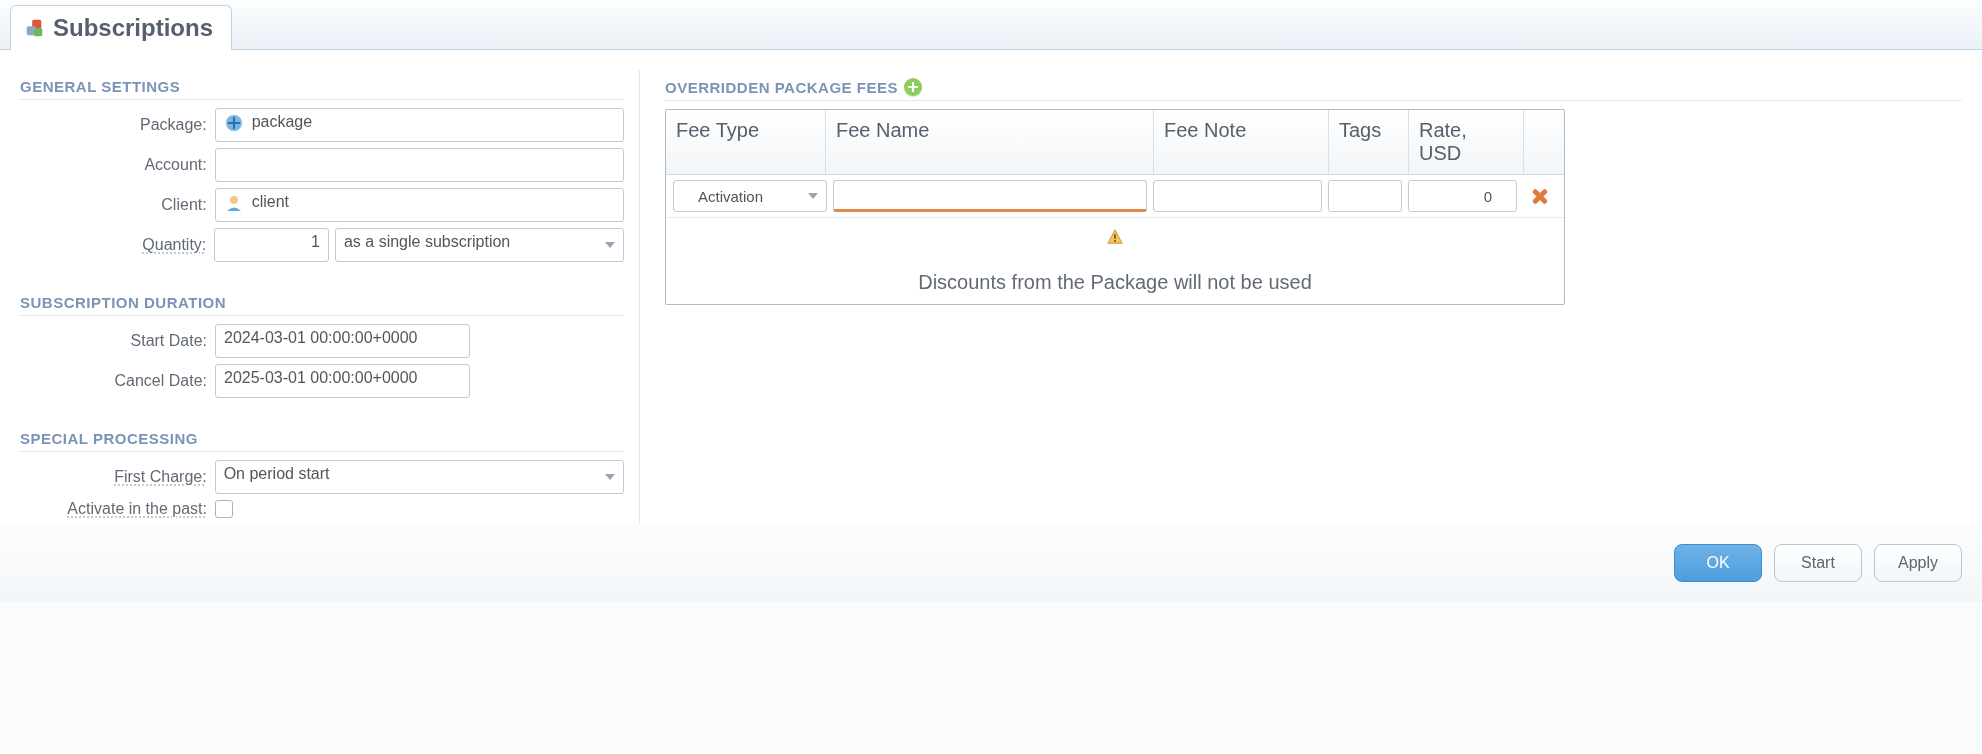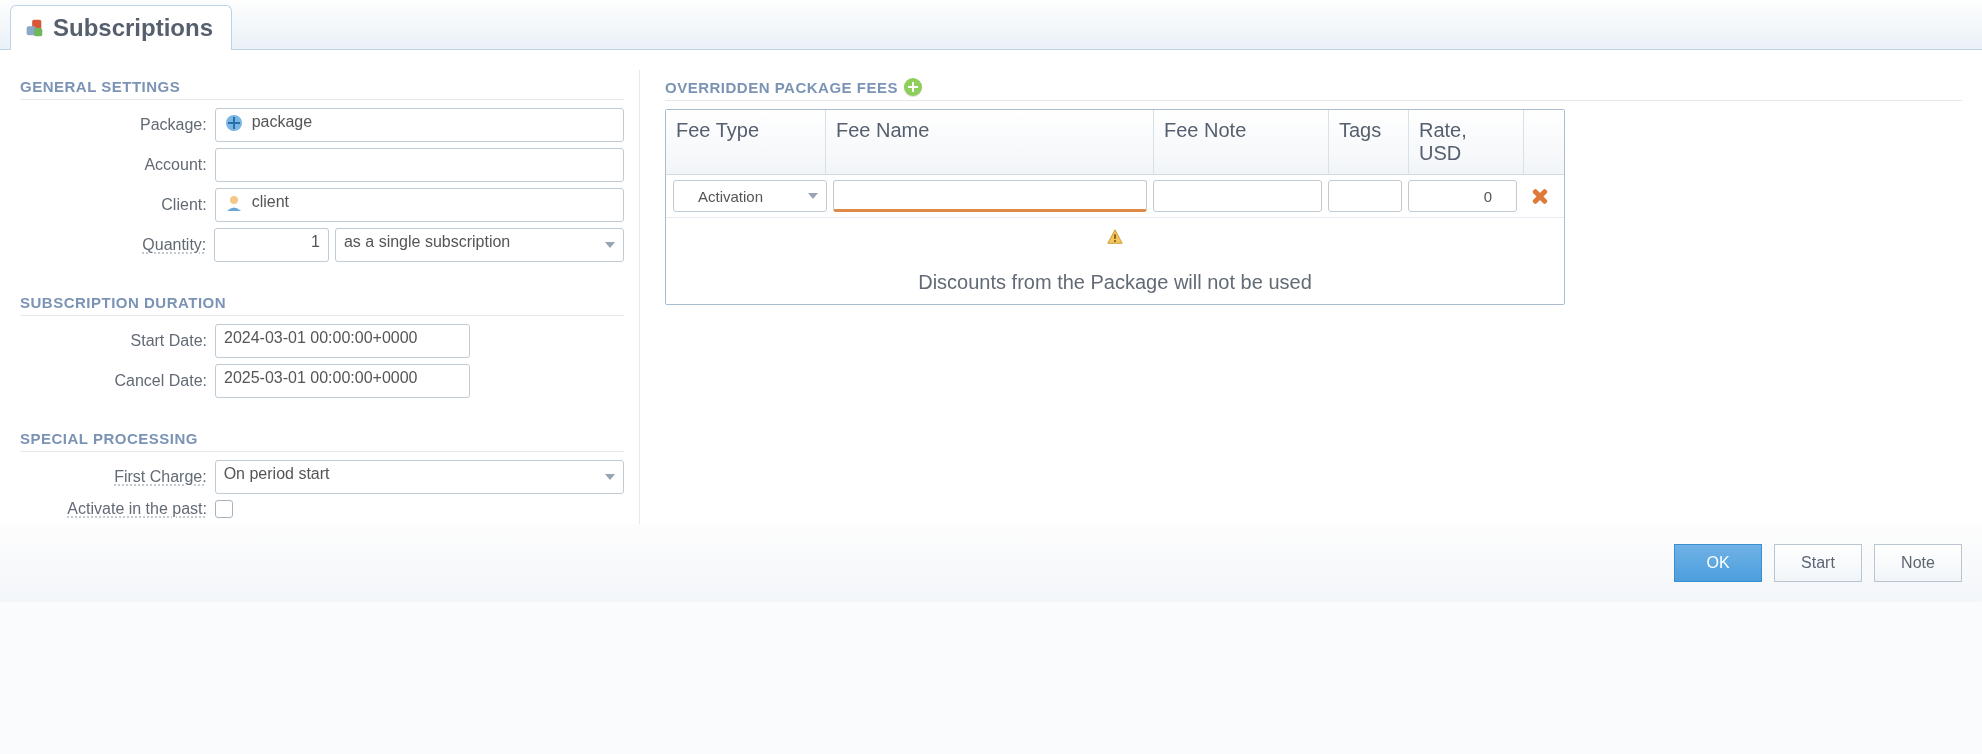--- a/index.html
+++ b/index.html
@@ -221,21 +221,21 @@
   display: flex;
   justify-content: flex-end;
   gap: 12px;
   padding: 20px;
   background: linear-gradient(to bottom, #fdfdfd 0%, #f3f6f9 100%);
 }
 .btn {
   min-width: 88px;
   height: 38px;
   border: 1px solid #b8c5d2;
-  border-radius: 0;
+  border-radius: 8px;
   background: linear-gradient(to bottom, #fff 0%, #f1f5f8 100%);
   color: #5c6573;
   font-size: 16px;
   cursor: pointer;
   display: flex;
   align-items: center;
   justify-content: center;
 }
 .btn.primary {
   background: linear-gradient(to bottom, #6fb2e6 0%, #4d9edd 100%);
@@ -402,14 +402,14 @@
         </span>
         <span>Discounts from the Package will not be used</span>
       </div>
     </div>
   </div>
 </div>
 
 <div class="footer">
   <div class="btn primary">OK</div>
   <div class="btn">Start</div>
-  <div class="btn">Note</div>
+  <div class="btn">Apply</div>
 </div>
 
 </body></html>

